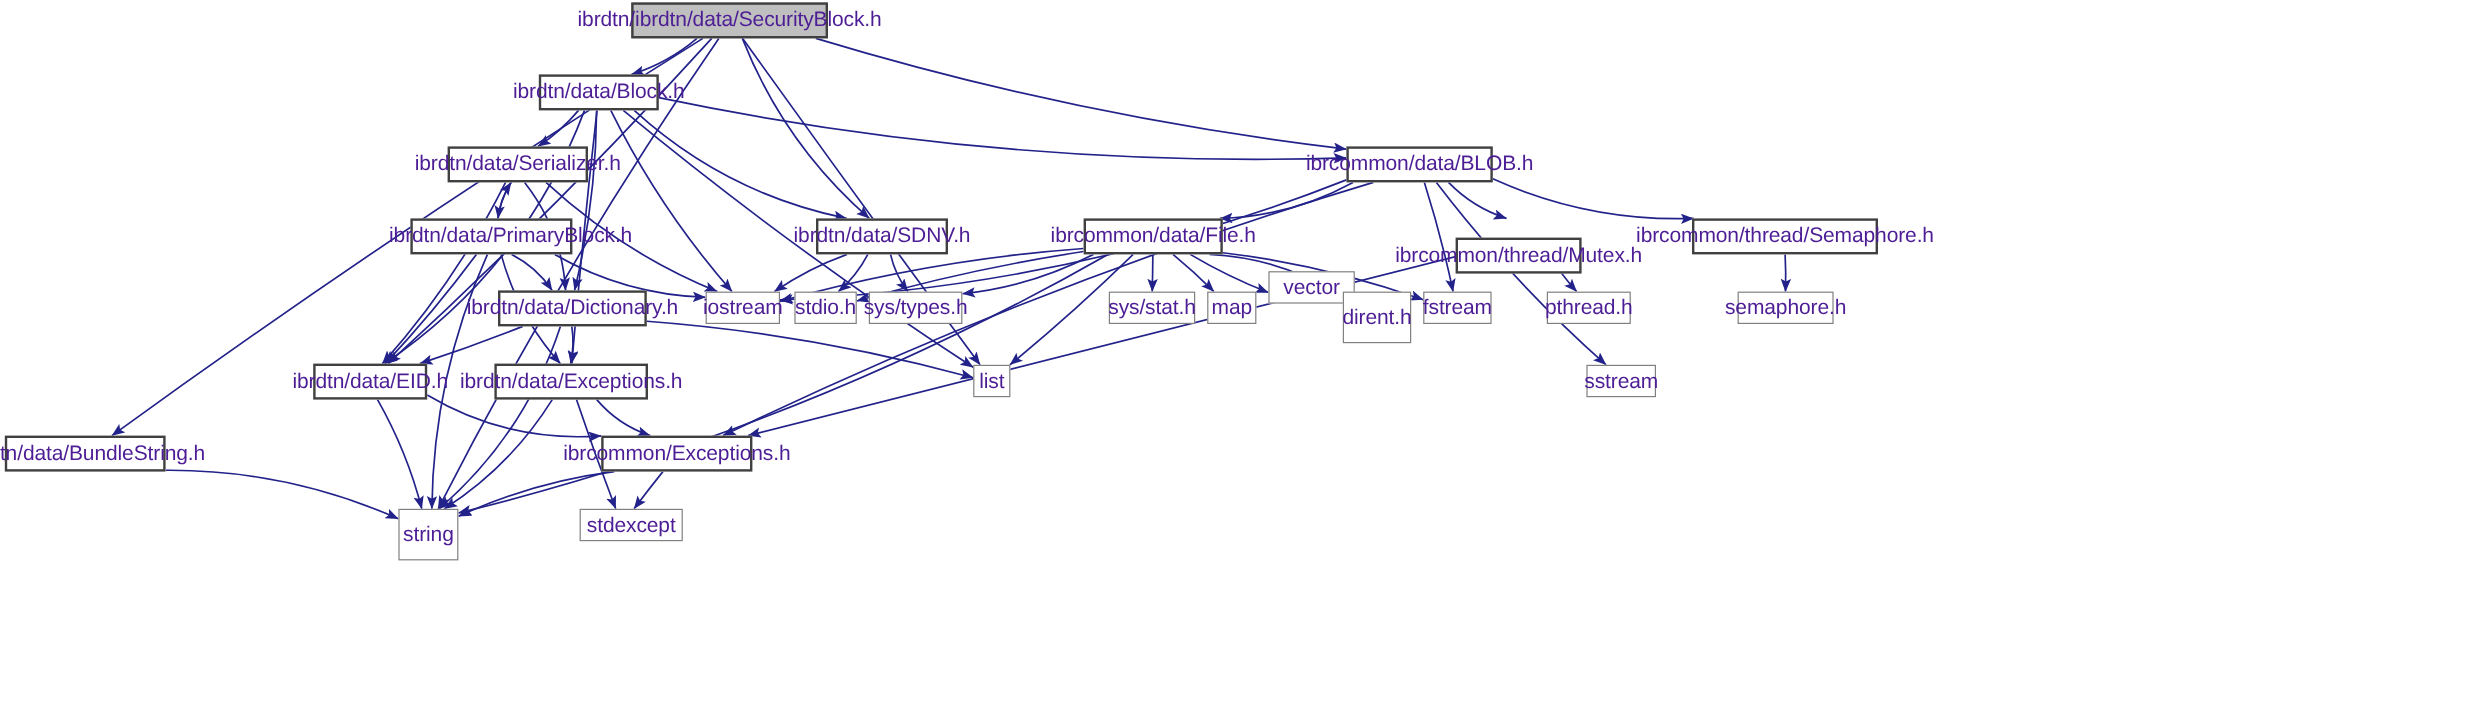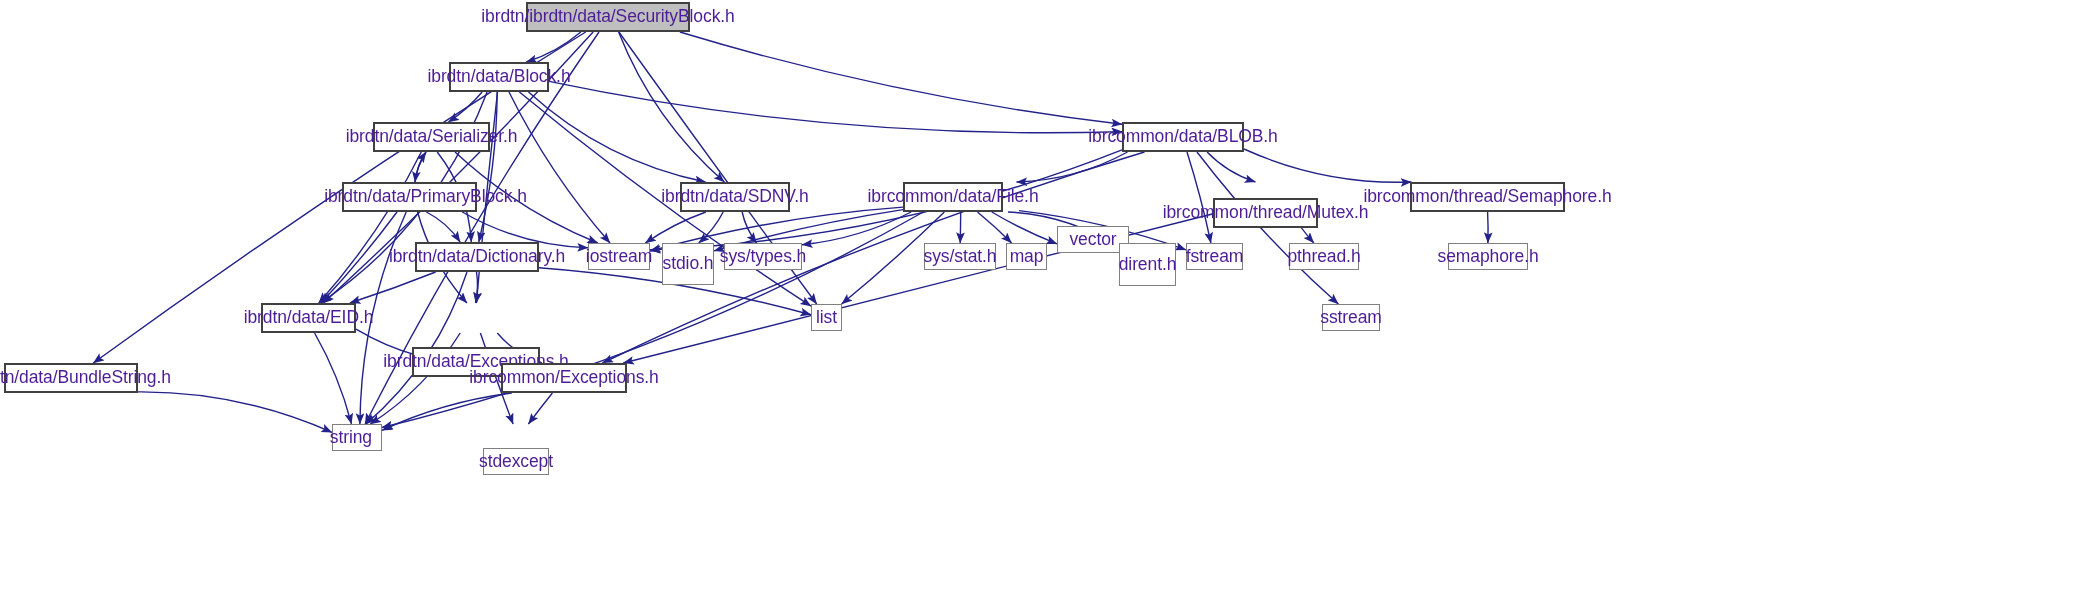--- a/index.html
+++ b/index.html
@@ -132,36 +132,36 @@
       </div>
       <div class="node project" style="left: 373px; top: 122px; width: 117px; height: 30px;">
         <span class="node-label">ibrdtn/data/Serializer.h</span>
       </div>
       <div class="node project" style="left: 342px; top: 182px; width: 135px; height: 30px; padding-left: 32px;">
         <span class="node-label">ibrdtn/data/PrimaryBlock.h</span>
       </div>
       <div class="node project" style="left: 680px; top: 182px; width: 110px; height: 30px;">
         <span class="node-label">ibrdtn/data/SDNV.h</span>
       </div>
-      <div class="node project" style="left: 903px; top: 182px; width: 100px; height: 30px;">
+      <div class="node project" style="left: 903px; top: 182px; width: 116px; height: 30px;">
         <span class="node-label">ibrcommon/data/File.h</span>
       </div>
       <div class="node project" style="left: 1213px; top: 198px; width: 105px; height: 30px;">
         <span class="node-label">ibrcommon/thread/Mutex.h</span>
       </div>
       <div class="node project" style="left: 1410px; top: 182px; width: 155px; height: 30px;">
         <span class="node-label">ibrcommon/thread/Semaphore.h</span>
       </div>
       <div class="node project" style="left: 415px; top: 242px; width: 124px; height: 30px;">
         <span class="node-label">ibrdtn/data/Dictionary.h</span>
       </div>
       <div class="node system" style="left: 588px; top: 243px; width: 62px; height: 27px;">
         <span class="node-label">iostream</span>
       </div>
-      <div class="node system" style="left: 662px; top: 243px; width: 52px; height: 42px;">
+      <div class="node system" style="left: 662px; top: 243px; width: 52px; height: 27px;">
         <span class="node-label">stdio.h</span>
       </div>
       <div class="node system" style="left: 724px; top: 243px; width: 78px; height: 27px;">
         <span class="node-label">sys/types.h</span>
       </div>
       <div class="node system" style="left: 924px; top: 243px; width: 72px; height: 27px;">
         <span class="node-label">sys/stat.h</span>
       </div>
       <div class="node system" style="left: 1006px; top: 243px; width: 41px; height: 27px;">
         <span class="node-label">map</span>
@@ -177,35 +177,35 @@
       </div>
       <div class="node system" style="left: 1289px; top: 243px; width: 70px; height: 27px;">
         <span class="node-label">pthread.h</span>
       </div>
       <div class="node system" style="left: 1448px; top: 243px; width: 80px; height: 27px;">
         <span class="node-label">semaphore.h</span>
       </div>
       <div class="node project" style="left: 261px; top: 303px; width: 95px; height: 30px;">
         <span class="node-label">ibrdtn/data/EID.h</span>
       </div>
-      <div class="node project" style="left: 412px; top: 303px; width: 128px; height: 30px; margin-top: 44px;">
+      <div class="node project" style="left: 412px; top: 303px; width: 128px; height: 30px;">
         <span class="node-label">ibrdtn/data/Exceptions.h</span>
       </div>
       <div class="node system" style="left: 811px; top: 304px; width: 31px; height: 27px;">
         <span class="node-label">list</span>
       </div>
       <div class="node system" style="left: 1322px; top: 304px; width: 58px; height: 27px;">
         <span class="node-label">sstream</span>
       </div>
       <div class="node project" style="left: 4px; top: 363px; width: 134px; height: 30px;">
         <span class="node-label">ibrdtn/data/BundleString.h</span>
       </div>
       <div class="node project" style="left: 501px; top: 363px; width: 126px; height: 30px; text-align: right;">
         <span class="node-label">ibrcommon/Exceptions.h</span>
       </div>
-      <div class="node system" style="left: 332px; top: 424px; width: 50px; height: 27px; justify-content: flex-end;">
+      <div class="node system" style="left: 332px; top: 424px; width: 50px; height: 43px;">
         <span class="node-label">string</span>
       </div>
-      <div class="node system" style="left: 483px; top: 448px; width: 66px; height: 27px;">
+      <div class="node system" style="left: 483px; top: 424px; width: 86px; height: 27px;">
         <span class="node-label">stdexcept</span>
       </div>
     </div>
 </div>
 
 </body></html>

